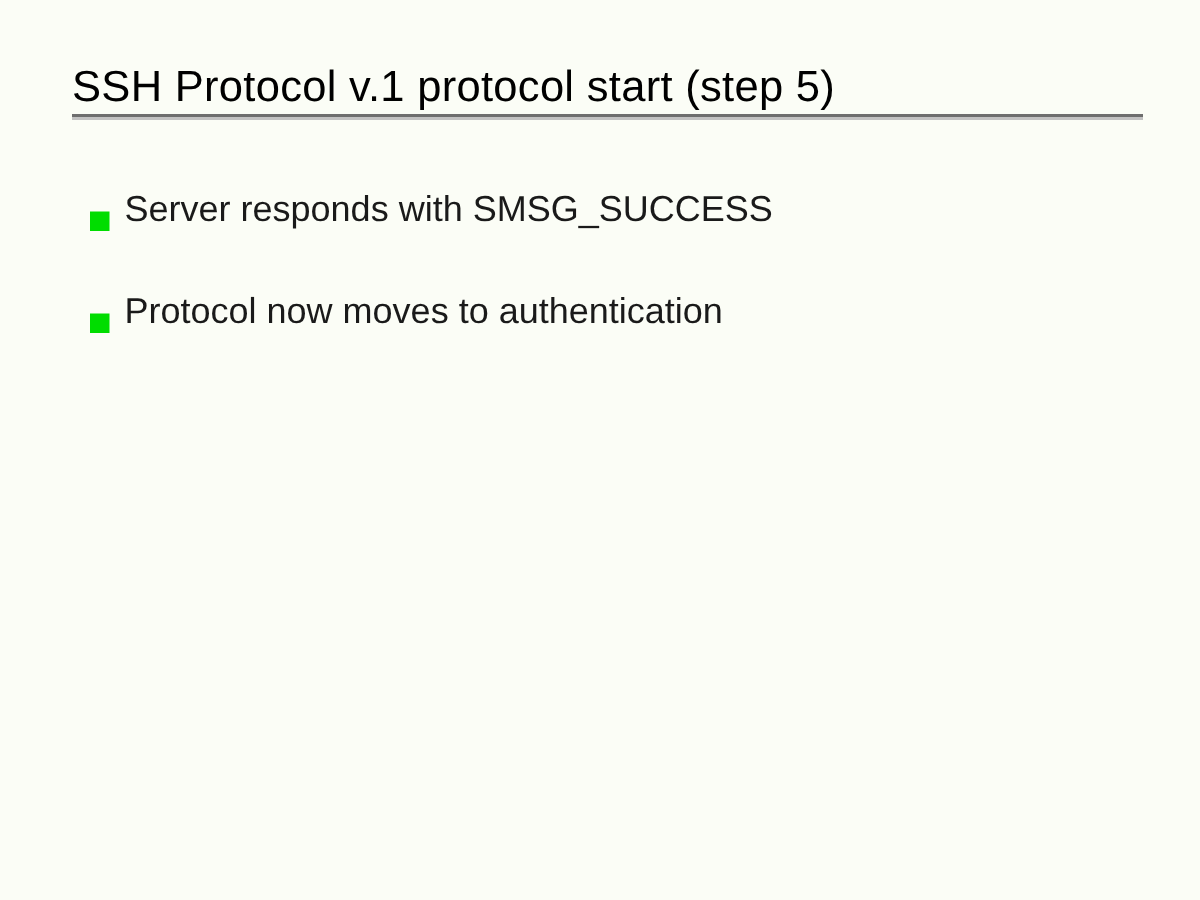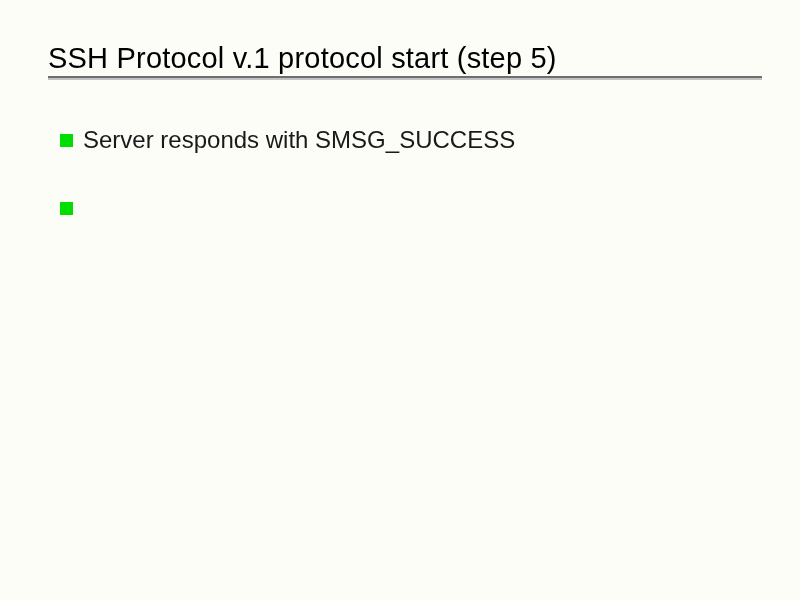--- a/index.html
+++ b/index.html
@@ -47,21 +47,21 @@
   .bullets {
     position: absolute;
     left: 60px;
     top: 126px;
     margin: 0;
     padding: 0;
     list-style: none;
   }
   .bullet-item {
     display: flex;
-    align-items: center;
+    align-items: flex-end;
     height: 28px;
     margin-bottom: 40px;
     white-space: nowrap;
   }
   .bullet-marker {
     display: inline-block;
     width: 13px;
     height: 13px;
     background: #00dd00;
     margin-right: 10px;
@@ -84,16 +84,17 @@
     <div class="rule-light"></div>
   </div>
 
   <ul class="bullets">
     <li class="bullet-item">
       <span class="bullet-marker"></span>
       <span class="bullet-text">Server responds with SMSG_SUCCESS</span>
     </li>
     <li class="bullet-item">
       <span class="bullet-marker"></span>
+      <span class="bullet-text">Protocol now moves to authentication</span>
     </li>
   </ul>
 
 </div>
 
 </body></html>

